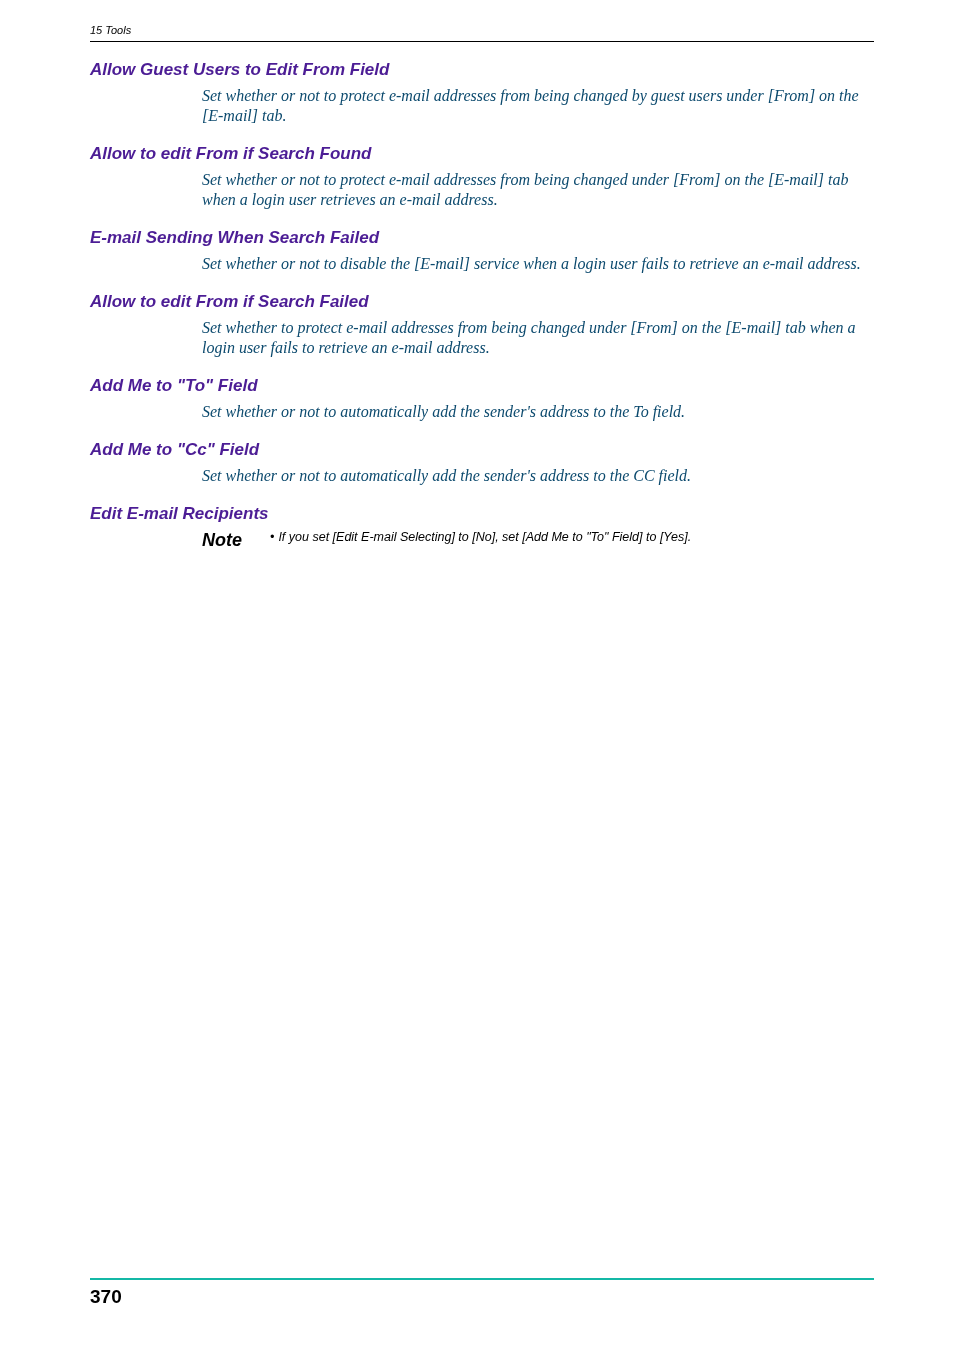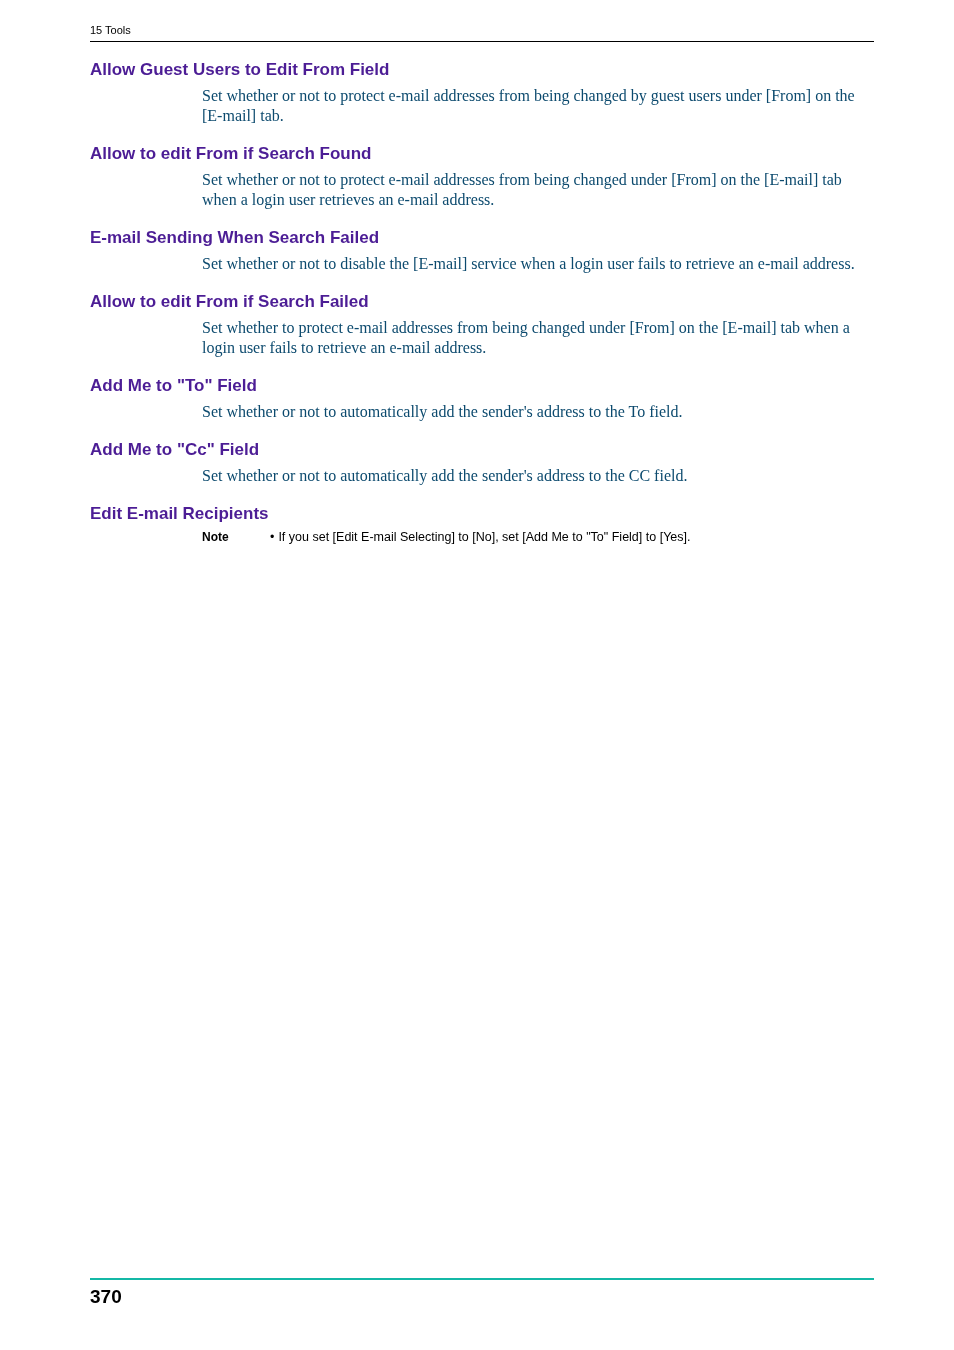--- a/index.html
+++ b/index.html
@@ -6,20 +6,21 @@
   body {
     width: 954px;
     height: 1350px;
     background: #fff;
     font-family: Georgia, 'Times New Roman', serif;
     color: #000;
     position: relative;
   }
   .page {
     padding: 20px 80px 0 90px;
+    font-style: italic;
   }
   .header-area {
     border-bottom: 1px solid #000;
     padding-bottom: 3px;
     margin-bottom: 18px;
   }
   .header-text {
     font-family: Arial, Helvetica, sans-serif;
     font-size: 11px;
   }
@@ -40,21 +41,21 @@
   }
   .note-row {
     display: flex;
     margin-left: 112px;
     margin-bottom: 18px;
     align-items: flex-start;
   }
   .note-label {
     font-family: Arial, Helvetica, sans-serif;
     font-weight: bold;
-    font-size: 12px;
+    font-size: 18px;
     width: 68px;
     flex-shrink: 0;
   }
   .note-bullet {
     font-family: Arial, Helvetica, sans-serif;
     font-size: 12.5px;
     margin-right: 4px;
   }
   .note-text {
     font-family: Arial, Helvetica, sans-serif;

